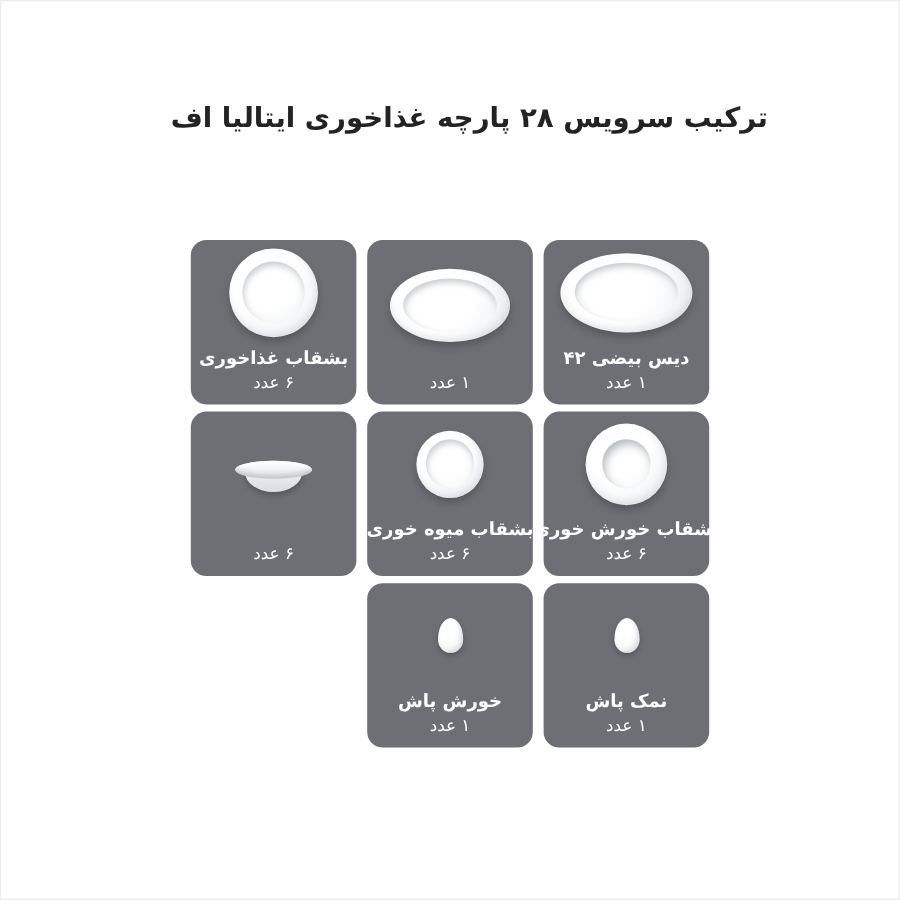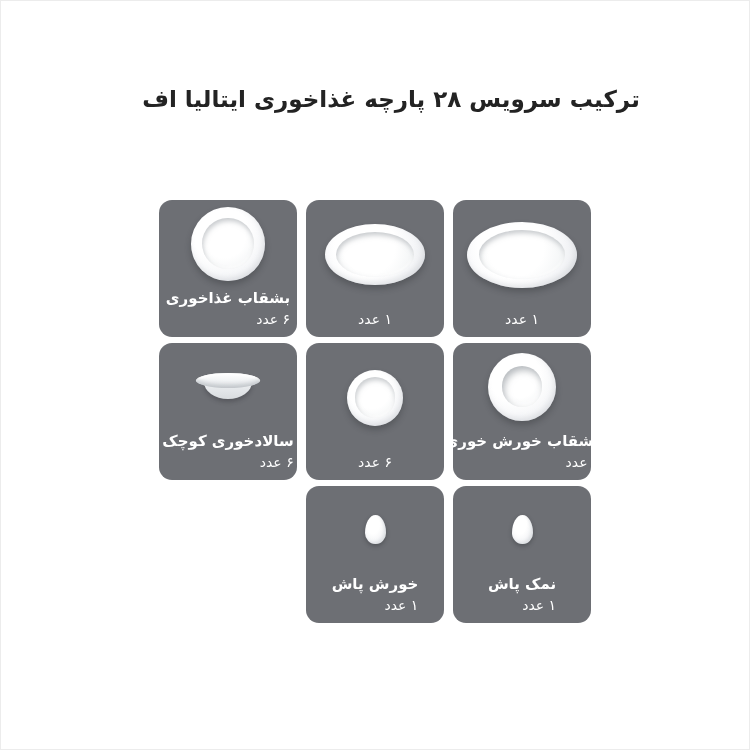--- a/index.html
+++ b/index.html
@@ -16,21 +16,21 @@
   .grid{
     position:absolute;top:200px;left:159px;width:432px;
     display:grid;grid-template-columns:repeat(3,138px);
     grid-auto-rows:137px;column-gap:9px;row-gap:6px;direction:rtl;
   }
   .tile{
     background:#6d6f74;border-radius:13px;color:#ffffff;
     display:flex;flex-direction:column;align-items:center;
   }
   .icon-area{flex:1 1 auto;width:100%;display:flex;align-items:center;justify-content:center;}
-  .labels{text-align:right;padding-bottom:8px;direction:rtl;}
+  .labels{text-align:center;padding-bottom:8px;direction:rtl;}
   .item-name{font-size:15px;font-weight:bold;line-height:22px;white-space:nowrap;}
   .item-count{font-size:14px;font-weight:normal;line-height:20px;}
 
   
   .dish{position:relative;}
   .dish-round,.dish-oval{
     border-radius:50%;
     background:radial-gradient(circle at 40% 35%, #ffffff 42%, #f5f6f8 68%, #e9ebee 90%, #f1f2f4 100%);
     box-shadow:0 4px 6px rgba(42,45,50,.33), inset -2px -3px 5px rgba(175,180,186,.28);
   }
@@ -77,20 +77,21 @@
 
   <h1 class="title">ترکیب سرویس ۲۸ پارچه غذاخوری ایتالیا اف</h1>
 
   <div class="grid">
 
     <div class="tile">
       <div class="icon-area">
         <div class="dish dish-oval oval-42"></div>
       </div>
       <div class="labels">
+        <div class="item-name">دیس بیضی ۴۲</div>
         <div class="item-count">۱ عدد</div>
       </div>
     </div>
 
     <div class="tile">
       <div class="icon-area">
         <div class="dish dish-oval oval-38"></div>
       </div>
       <div class="labels">
         <div class="item-count">۱ عدد</div>
@@ -115,30 +116,30 @@
         <div class="item-name">بشقاب خورش خوری</div>
         <div class="item-count">۶ عدد</div>
       </div>
     </div>
 
     <div class="tile">
       <div class="icon-area">
         <div class="dish dish-round fruit-plate"></div>
       </div>
       <div class="labels">
+        <div class="item-name">بشقاب میوه خوری</div>
         <div class="item-count">۶ عدد</div>
       </div>
     </div>
 
     <div class="tile">
       <div class="icon-area">
         <div class="dish salad-bowl"></div>
       </div>
       <div class="labels">
-        <div class="item-name">سالادخوری کوچک</div>
         <div class="item-count">۶ عدد</div>
       </div>
     </div>
 
     <div class="tile">
       <div class="icon-area">
         <div class="dish shaker"></div>
       </div>
       <div class="labels">
         <div class="item-name">نمک پاش</div>

